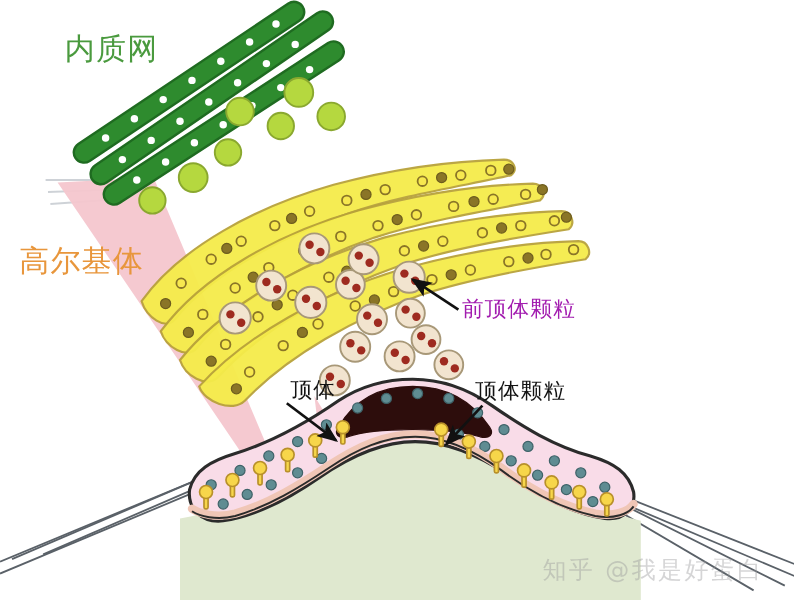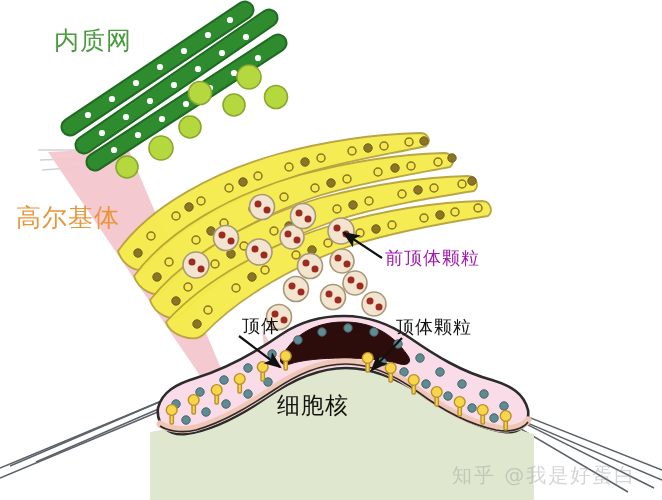--- a/index.html
+++ b/index.html
@@ -459,17 +459,16 @@
   <div class="lbl" id="label-er">内质网</div>
 
   <div class="lbl" id="label-golgi">高尔基体</div>
 
   <div class="lbl" id="label-proacrosomal">前顶体颗粒</div>
 
   <div class="lbl" id="label-acrosome">顶体</div>
 
   <div class="lbl" id="label-acrosomal-granule">顶体颗粒</div>
 
-  <div class="lbl" id="label-nucleus">细胞核</div>
 
   <div id="watermark">知乎 @我是好蛋白</div>
 
 </div>
 
 </body></html>

